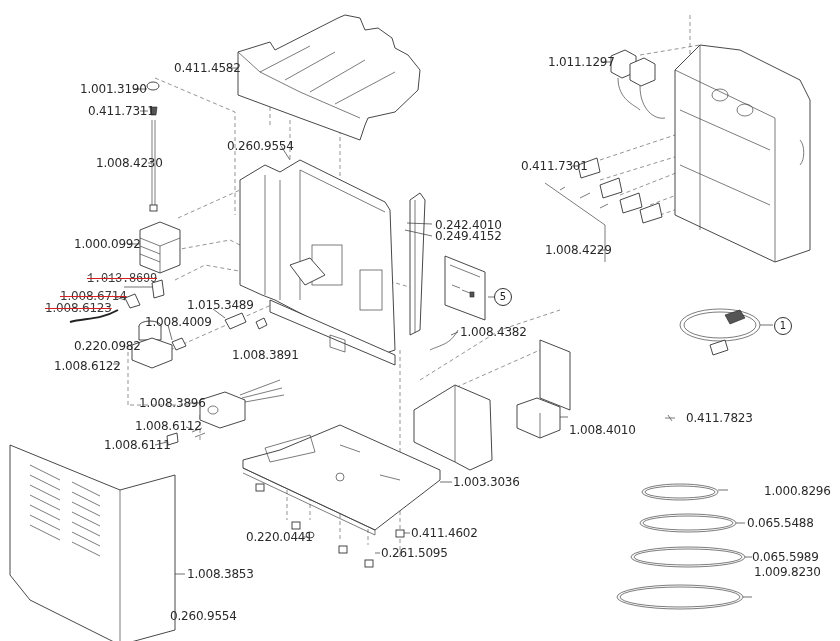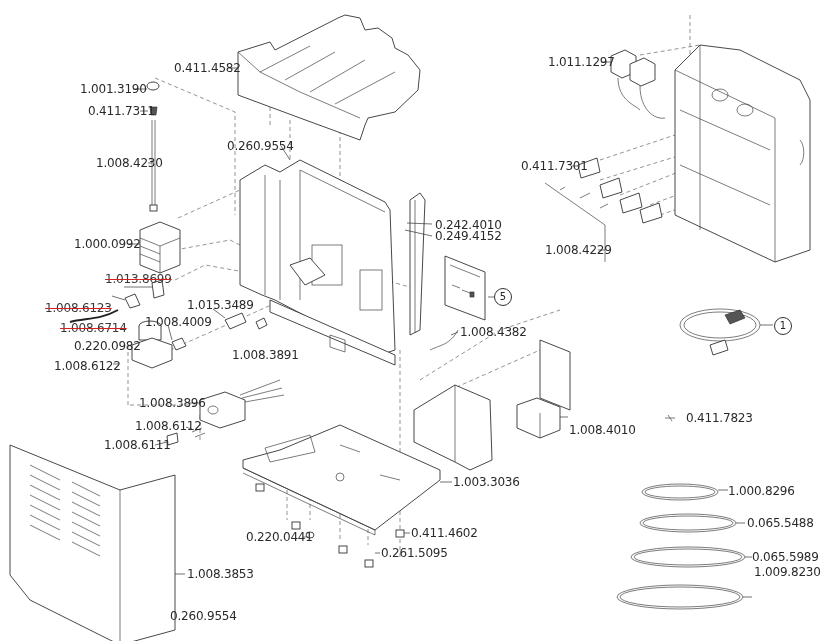--- a/index.html
+++ b/index.html
@@ -215,22 +215,22 @@
   </g>
 </svg>
 
 
 <span class="lbl" style="left:174px;top:62px">0.411.4582</span>
 <span class="lbl" style="left:80px;top:83px">1.001.3190</span>
 <span class="lbl" style="left:88px;top:105px">0.411.7311</span>
 <span class="lbl" style="left:96px;top:157px">1.008.4230</span>
 <span class="lbl" style="left:227px;top:140px">0.260.9554</span>
 <span class="lbl" style="left:74px;top:238px">1.000.0992</span>
-<span class="lbl struck" style="left: 105px; top: 273px; text-decoration-color: rgb(214, 32, 32);">1.013.8699</span>
-<span class="lbl struck" style="left: 60px; top: 290px; text-decoration-color: rgb(214, 32, 32); margin-top: 32px;">1.008.6714</span>
+<span class="lbl struck" style="left: 87px; top: 273px; text-decoration-color: rgb(214, 32, 32); font-family: Liberation Mono, monospace;">1.013.8699</span>
+<span class="lbl struck" style="left: 60px; top: 290px; text-decoration-color: rgb(214, 32, 32);">1.008.6714</span>
 <span class="lbl struck" style="left: 45px; top: 302px; text-decoration-color: rgb(214, 32, 32); text-align: right;">1.008.6123</span>
 <span class="lbl" style="left:187px;top:299px">1.015.3489</span>
 <span class="lbl" style="left:145px;top:316px">1.008.4009</span>
 <span class="lbl" style="left:74px;top:340px">0.220.0982</span>
 <span class="lbl" style="left:54px;top:360px">1.008.6122</span>
 <span class="lbl" style="left:232px;top:349px">1.008.3891</span>
 <span class="lbl" style="left:139px;top:397px">1.008.3896</span>
 <span class="lbl" style="left:135px;top:420px">1.008.6112</span>
 <span class="lbl" style="left:104px;top:439px">1.008.6111</span>
 <span class="lbl" style="left:435px;top:219px">0.242.4010</span>
@@ -242,17 +242,17 @@
 <span class="lbl" style="left:545px;top:244px">1.008.4229</span>
 <span class="callout" style="left:774px;top:317px">1</span>
 <span class="lbl" style="left:569px;top:424px">1.008.4010</span>
 <span class="lbl" style="left:686px;top:412px">0.411.7823</span>
 <span class="lbl" style="left:453px;top:476px">1.003.3036</span>
 <span class="lbl" style="left:246px;top:531px">0.220.0441</span>
 <span class="lbl" style="left:411px;top:527px">0.411.4602</span>
 <span class="lbl" style="left:381px;top:547px">0.261.5095</span>
 <span class="lbl" style="left:187px;top:568px">1.008.3853</span>
 <span class="lbl" style="left:170px;top:610px">0.260.9554</span>
-<span class="lbl" style="left:728px;top:485px">1.000.8296</span>
+<span class="lbl" style="left:764px;top:485px">1.000.8296</span>
 <span class="lbl" style="left:747px;top:517px">0.065.5488</span>
 <span class="lbl" style="left:752px;top:551px">0.065.5989</span>
 <span class="lbl" style="left:754px;top:566px">1.009.8230</span>
 </div>
 
 </body></html>

